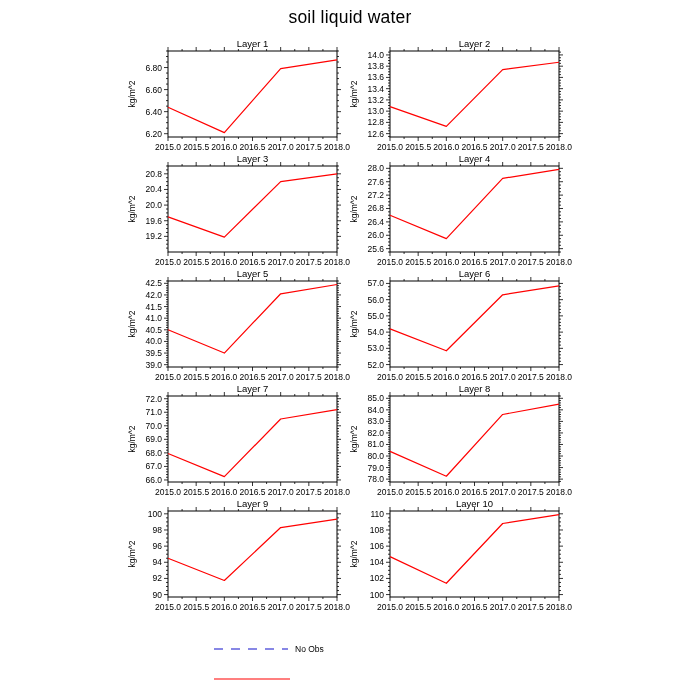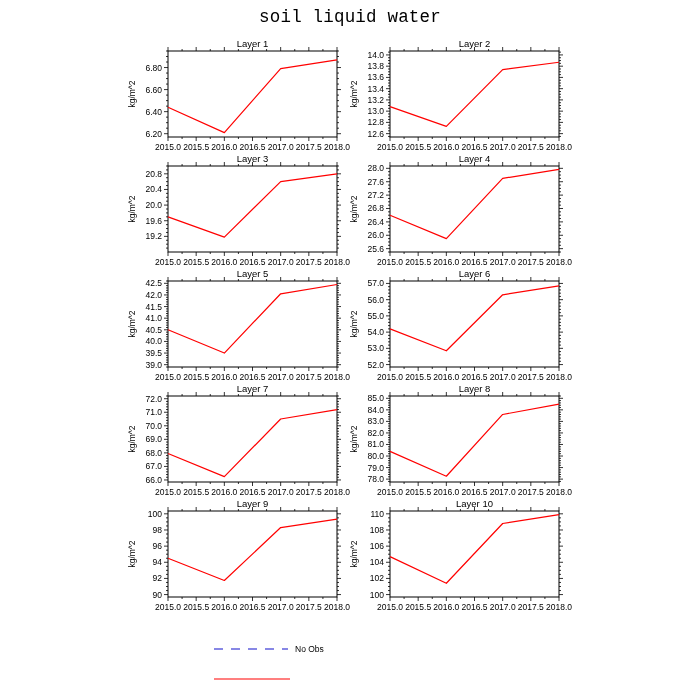--- a/index.html
+++ b/index.html
@@ -1,19 +1,19 @@
 <!DOCTYPE html>
 <html><head>
 <meta charset="utf-8">
 <style>
   html,body{margin:0;padding:0;background:#ffffff;}
   body{width:700px;height:700px;position:relative;overflow:hidden;
        font-family:"Liberation Sans", sans-serif;color:#000;}
   .main-title{position:absolute;top:7px;left:0;width:700px;text-align:center;
-              font-size:17.5px;letter-spacing:0.2px;font-family:Liberation Mono, monospace;}
+              font-size:17.5px;letter-spacing:0.2px;}
   #charts{position:absolute;top:0;left:0;}
   .legend-row{position:absolute;display:flex;align-items:center;height:12px;}
   .legend-row .label{font-size:8.5px;margin-left:6px;white-space:nowrap;}
   .legend-row svg{display:block;}
   #legend-noobs{left:213px;top:643px;}
   #legend-run{left:213px;top:673px;}
 </style>
 </head>
 <body>
 

